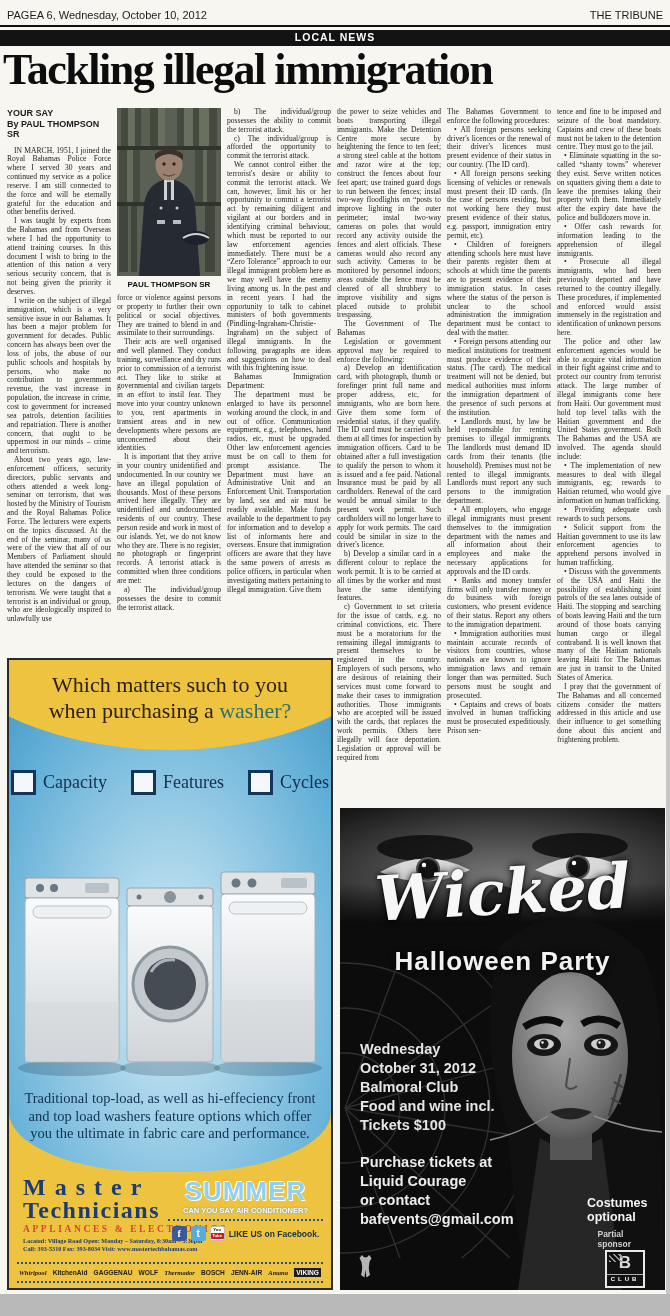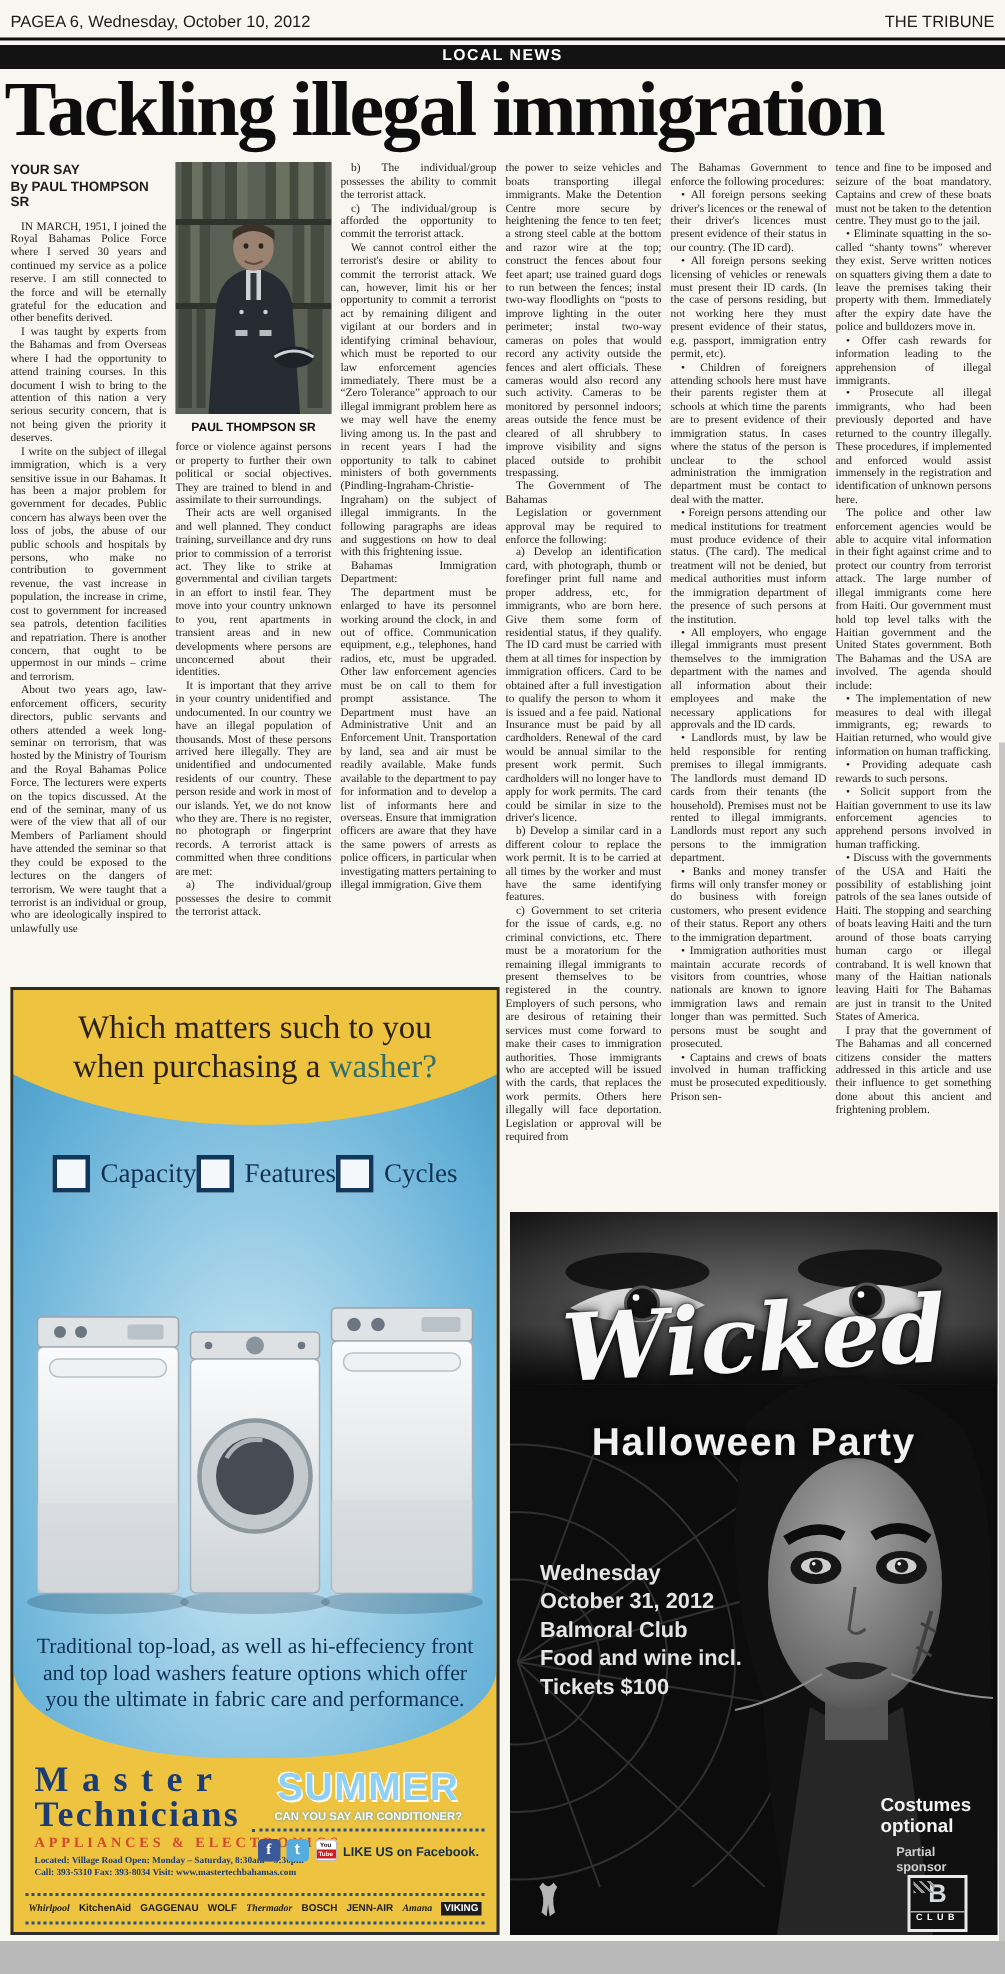--- a/index.html
+++ b/index.html
@@ -9,21 +9,21 @@
 
   
   .folio{position:absolute;top:9px;font-family:"Liberation Sans",sans-serif;font-size:11px;color:#1c1c1c;}
   .folio-left{left:7px;}
   .folio-right{right:7px;}
   .head-rule{position:absolute;top:25px;left:0;width:670px;height:2px;background:#101010;}
   .banner{position:absolute;top:30px;left:0;width:670px;height:15px;background:#131313;color:#ffffff;
           font-family:"Liberation Sans",sans-serif;font-weight:bold;font-size:10.5px;letter-spacing:1px;
           text-align:center;line-height:15px;border-bottom:1px solid #131313;}
   .headline{position:absolute;top:44px;left:3px;width:664px;margin:0;font-family:"Liberation Serif",serif;
-            font-weight:bold;font-size:52px;letter-spacing:-1.5px;color:#0d0d0d;white-space:nowrap;}
+            font-weight:bold;font-size:44px;letter-spacing:-1.5px;color:#0d0d0d;white-space:nowrap;}
 
   
   .col{position:absolute;top:108px;width:104px;font-size:7.6px;line-height:8.85px;text-align:justify;
        color:#1d1d1d;overflow:hidden;}
   .col p{margin:0;text-indent:7px;}
   .col p.cont{text-indent:0;}
   .c1{left:7px;height:546px;}
   .c2{left:117px;top:294px;height:360px;}
   .c3{left:227px;height:546px;}
   .c4{left:337px;height:695px;}
@@ -41,21 +41,21 @@
   
   .ad-washer{position:absolute;left:7px;top:658px;width:326px;height:632px;background:#eec340;
              border:2px solid #2b2b2b;box-sizing:border-box;overflow:hidden;}
   .wa-blue{position:absolute;left:0;top:55px;width:322px;height:457px;z-index:1;
            background:radial-gradient(ellipse at 50% 58%, #d8edf7 0%, #9ecfe7 40%, #5fadd6 85%, #4f9fca 100%);
            border-radius:0 0 45% 45% / 0 0 60px 60px;}
   .wa-arc{position:absolute;left:-79px;top:-170px;width:480px;height:260px;background:#eec340;border-radius:50%;z-index:2;}
   .wa-head{position:absolute;top:12px;left:0;width:322px;z-index:3;text-align:center;
            font-size:22px;line-height:26px;color:#2b2217;font-family:"Liberation Serif",serif;padding:0 26px;box-sizing:border-box;}
   .wa-hl{color:#2e6f6e;}
-  .wa-opts{position:absolute;top:110px;left:0;width:322px;display:flex;justify-content:center;z-index:3;}
+  .wa-opts{position:absolute;top:110px;left:0;width:322px;display:flex;justify-content:center;gap:24px;z-index:3;}
   .wa-opt{display:flex;align-items:center;gap:7px;}
   .wa-box{width:19px;height:19px;background:#f4f8fa;border:3px solid #10365c;display:inline-block;}
   .wa-lbl{font-size:18px;color:#14304e;font-family:"Liberation Serif",serif;}
   .wa-machines{position:absolute;left:0;top:190px;z-index:3;}
   .wa-body{position:absolute;top:430px;left:0;width:322px;z-index:3;text-align:center;padding:0 15px;box-sizing:border-box;
            font-size:14.5px;line-height:17.5px;color:#123052;font-family:"Liberation Serif",serif;}
   .wa-dealer{position:absolute;top:516px;left:0;width:322px;height:112px;z-index:3;font-family:"Liberation Sans",sans-serif;}
   .wa-mt{position:absolute;left:14px;top:0;font-family:Liberation Serif, serif;}
   .wa-mt-1,.wa-mt-2{font-weight:bold;font-size:24px;line-height:23px;color:#1c3d74;}
   .wa-mt-1{letter-spacing:9px;}
@@ -205,22 +205,22 @@
       <p>b) Develop a similar card in a different colour to replace the work permit. It is to be carried at all times by the worker and must have the same identifying features.</p>
       <p>c) Government to set criteria for the issue of cards, e.g. no criminal convictions, etc. There must be a moratorium for the remaining illegal immigrants to present themselves to be registered in the country. Employers of such persons, who are desirous of retaining their services must come forward to make their cases to immigration authorities. Those immigrants who are accepted will be issued with the cards, that replaces the work permits. Others here illegally will face deportation. Legislation or approval will be required from</p>
     </div>
 
     <div class="col c5">
       <p class="cont">The Bahamas Government to enforce the following procedures:</p>
       <p>• All foreign persons seeking driver's licences or the renewal of their driver's licences must present evidence of their status in our country. (The ID card).</p>
       <p>• All foreign persons seeking licensing of vehicles or renewals must present their ID cards. (In the case of persons residing, but not working here they must present evidence of their status, e.g. passport, immigration entry permit, etc).</p>
       <p>• Children of foreigners attending schools here must have their parents register them at schools at which time the parents are to present evidence of their immigration status. In cases where the status of the person is unclear to the school administration the immigration department must be contact to deal with the matter.</p>
       <p>• Foreign persons attending our medical institutions for treatment must produce evidence of their status. (The card). The medical treatment will not be denied, but medical authorities must inform the immigration department of the presence of such persons at the institution.</p>
+      <p>• Landlords must, by law be held responsible for renting premises to illegal immigrants. The landlords must demand ID cards from their tenants (the household). Premises must not be rented to illegal immigrants. Landlords must report any such persons to the immigration department.</p>
       <p>• All employers, who engage illegal immigrants must present themselves to the immigration department with the names and all information about their employees and make the necessary applications for approvals and the ID cards.</p>
-      <p>• Landlords must, by law be held responsible for renting premises to illegal immigrants. The landlords must demand ID cards from their tenants (the household). Premises must not be rented to illegal immigrants. Landlords must report any such persons to the immigration department.</p>
       <p>• Banks and money transfer firms will only transfer money or do business with foreign customers, who present evidence of their status. Report any others to the immigration department.</p>
       <p>• Immigration authorities must maintain accurate records of visitors from countries, whose nationals are known to ignore immigration laws and remain longer than was permitted. Such persons must be sought and prosecuted.</p>
       <p>• Captains and crews of boats involved in human trafficking must be prosecuted expeditiously. Prison sen-</p>
     </div>
 
     <div class="col c6">
       <p class="cont">tence and fine to be imposed and seizure of the boat mandatory. Captains and crew of these boats must not be taken to the detention centre. They must go to the jail.</p>
       <p>• Eliminate squatting in the so-called “shanty towns” wherever they exist. Serve written notices on squatters giving them a date to leave the premises taking their property with them. Immediately after the expiry date have the police and bulldozers move in.</p>
       <p>• Offer cash rewards for information leading to the apprehension of illegal immigrants.</p>
       <p>• Prosecute all illegal immigrants, who had been previously deported and have returned to the country illegally. These procedures, if implemented and enforced would assist immensely in the registration and identification of unknown persons here.</p>
@@ -394,20 +394,26 @@
       </svg>
       <div class="pa-title">Wicked</div>
       <div class="pa-sub">Halloween Party</div>
       <div class="pa-details">
         <div>Wednesday</div>
         <div>October 31, 2012</div>
         <div>Balmoral Club</div>
         <div>Food and wine incl.</div>
         <div>Tickets $100</div>
       </div>
+      <div class="pa-purchase">
+        <div>Purchase tickets at</div>
+        <div>Liquid Courage</div>
+        <div>or contact</div>
+        <div>bafevents@gmail.com</div>
+      </div>
       <div class="pa-charity">
         <svg width="15" height="24" viewBox="0 0 15 24">
           <path d="M4 1 Q7.5 6 11 1 L13.5 4 Q9 10 12 21 L8.5 23.5 Q7.5 18 7.5 15.5 Q7 18 6.5 23.5 L3 21 Q6 10 1.5 4 Z" fill="#b5b5b5"></path>
         </svg>
       </div>
       <div class="pa-note">
         <div>Costumes</div>
         <div>optional</div>
       </div>
       <div class="pa-sponsor">

